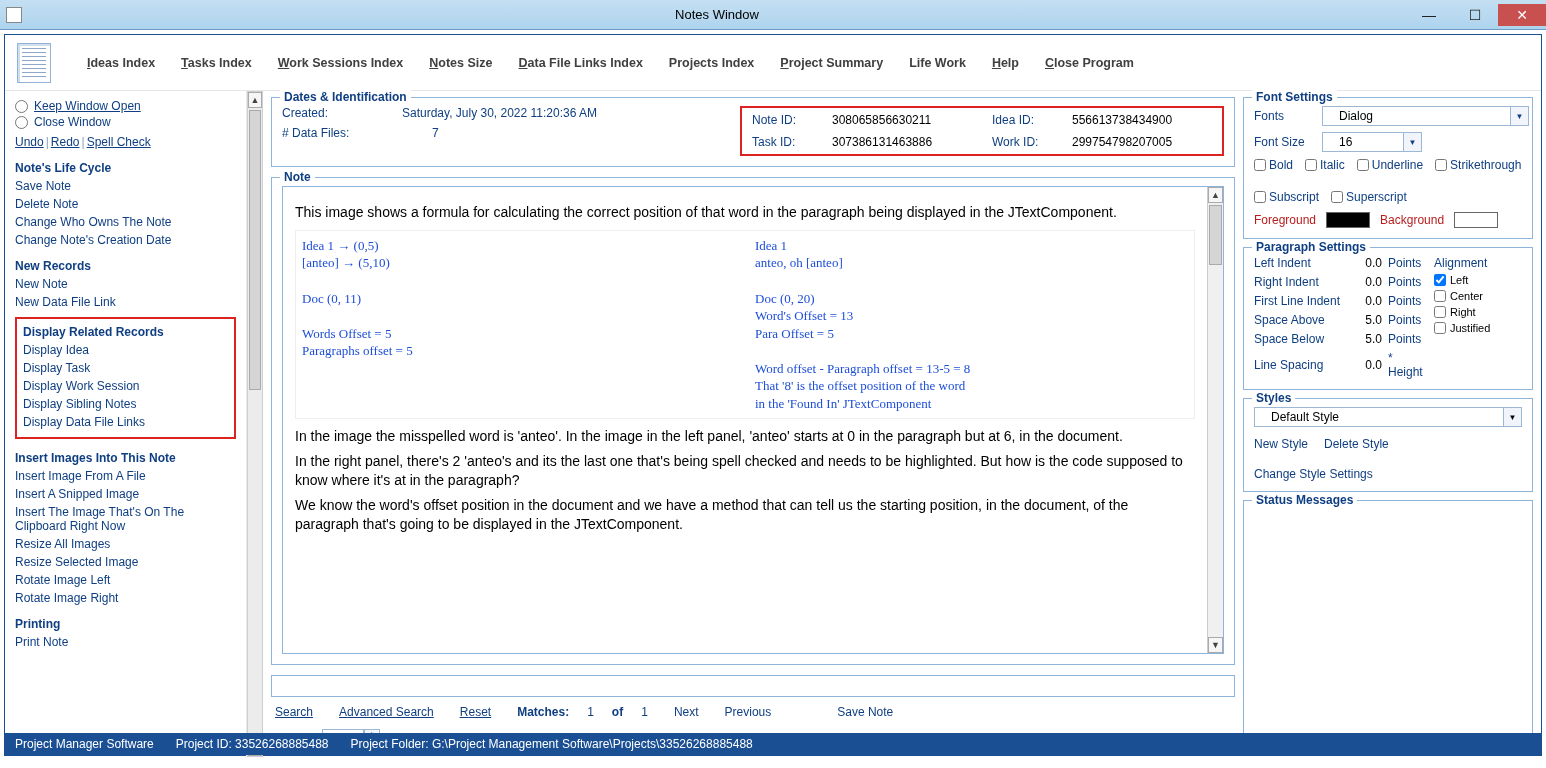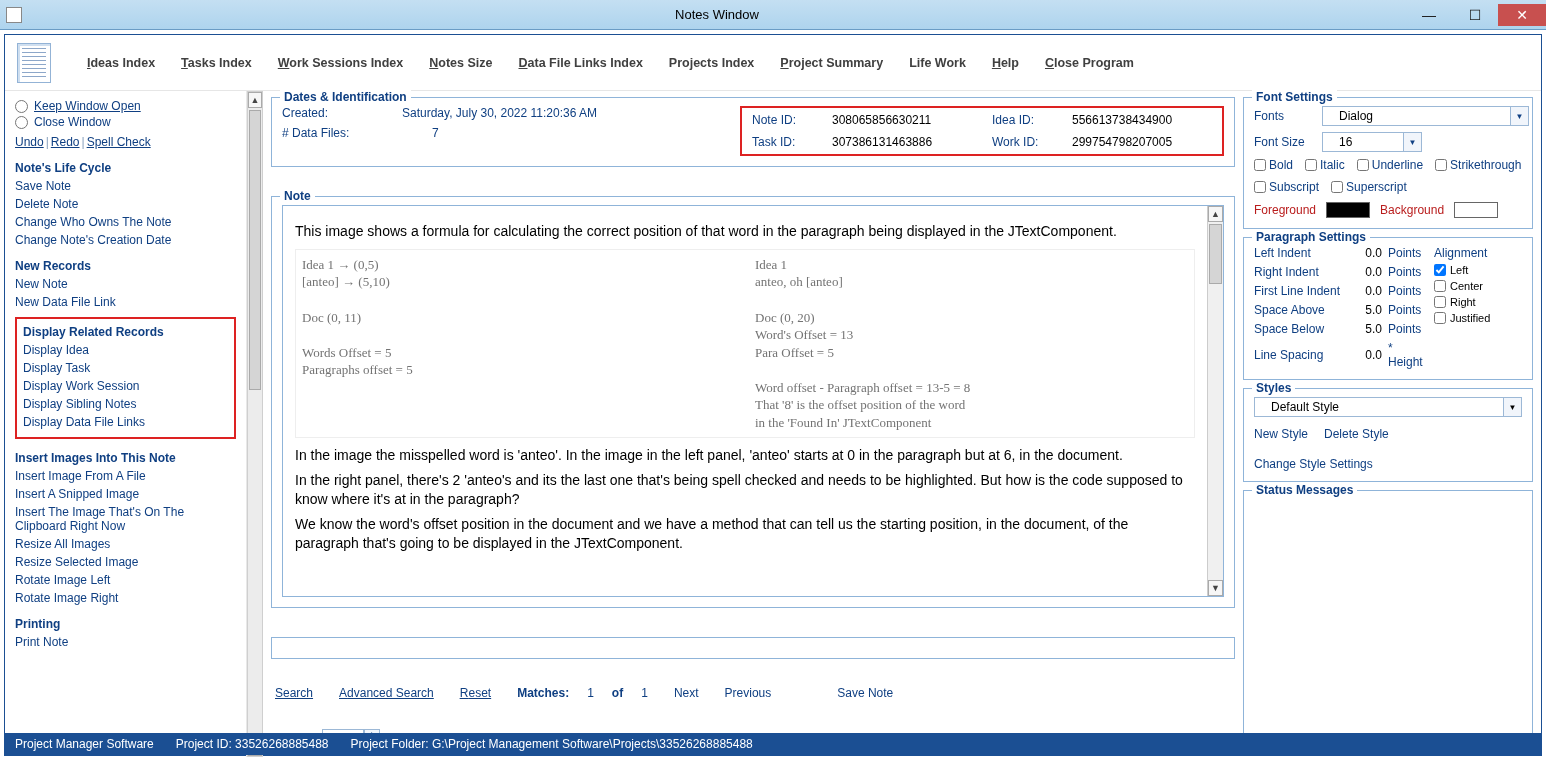--- a/index.html
+++ b/index.html
@@ -32,35 +32,35 @@
 .side-box { border: 2px solid #d22; padding: 4px 6px; margin-top: 8px; }
 .side-box .section-head { margin-top: 2px; }
 
 .scroll-col { width: 16px; background: #ececec; border: 1px solid #cfcfcf; position: relative; }
 .scroll-btn { height: 16px; background: #f6f6f6; border: 1px solid #aaa; font-size: 9px; text-align: center; line-height: 14px; color: #444; position: absolute; left: 0; right: 0; }
 .scroll-btn.top { top: 0; }
 .scroll-btn.bot { bottom: 0; }
 .scroll-thumb { position: absolute; left: 1px; right: 1px; background: #d5d5d5; border: 1px solid #aaa; }
 
 .content { flex: 1; padding: 6px 8px; display: flex; gap: 8px; min-width: 0; }
-.center-col { flex: 1; display: flex; flex-direction: column; min-width: 0; gap: 19px; }
+.center-col { flex: 1; display: flex; flex-direction: column; min-width: 0; }
 .right-col { width: 290px; display: flex; flex-direction: column; gap: 8px; }
 
 .fieldset { border: 1px solid #8fb4d9; padding: 8px 10px 10px; position: relative; }
 .legend { position: absolute; top: -8px; left: 8px; background: #fff; padding: 0 4px; color: #0f3f82; font-weight: bold; font-size: 12px; }
 
 .dates-grid { display: grid; grid-template-columns: 110px 230px auto; gap: 6px 10px; align-items: center; font-size: 12px; color: #0f3f82; }
 .id-box { border: 2px solid #d22; padding: 5px 10px; display: grid; grid-template-columns: 60px 140px 60px 140px; gap: 8px 20px; color: #0f3f82; font-size: 12px; margin-left: auto; }
 .id-val { color: #000; }
 
 .note-field { margin-top: 10px; flex: 1; display: flex; flex-direction: column; min-height: 0; }
 .note-area { flex: 1; border: 1px solid #8fb4d9; position: relative; display: flex; min-height: 0; }
 .note-text { flex: 1; padding: 10px 12px; font-size: 14px; color: #000; overflow: hidden; }
 .note-text p { margin: 6px 0; line-height: 1.35; }
-.note-img { margin: 8px 0; padding: 6px; font-family: 'Comic Sans MS', cursive; color: #737373; font-size: 13px; line-height: 1.35; display: flex; gap: 20px; border: 1px solid #eee; }
+.note-img { margin: 8px 0; padding: 6px; font-family: 'Comic Sans MS', cursive; color: #1d4ed8; font-size: 13px; line-height: 1.35; display: flex; gap: 20px; border: 1px solid #eee; }
 .note-img .col { flex: 1; }
 .note-scroll { width: 16px; background: #f0f0f0; border-left: 1px solid #ccc; position: relative; }
 
 .search-row { margin-top: 10px; border: 1px solid #8fb4d9; height: 22px; }
 .links-row { margin-top: 6px; display: flex; align-items: center; gap: 26px; color: #0f3f82; font-size: 12px; padding: 2px 4px; }
 .links-row .ul { text-decoration: underline; cursor: default; }
 .links-row .bold { font-weight: bold; }
 .links-row .group { display: flex; align-items: center; gap: 18px; }
 
 .zoom-row { margin-top: 6px; display: flex; align-items: center; gap: 24px; color: #0f3f82; font-size: 12px; padding: 2px 4px; }
@@ -68,21 +68,21 @@
 .zoom-row .ul { text-decoration: underline; cursor: default; }
 .spinner { display: flex; align-items: center; }
 .spinner input { width: 42px; height: 20px; text-align: right; padding-right: 3px; border: 1px solid #9cb8d6; font-size: 12px; }
 .spinner .btns { display: flex; flex-direction: column; }
 .spinner .btns div { width: 16px; height: 10px; border: 1px solid #9cb8d6; background: #f3f7fc; font-size: 7px; text-align: center; line-height: 8px; cursor: default; }
 
 .font-grid { display: grid; grid-template-columns: 60px 1fr; gap: 6px 8px; align-items: center; font-size: 12px; color: #0f3f82; margin-bottom: 6px; }
 .combo { display: flex; height: 20px; }
 .combo input { flex: 1; border: 1px solid #9cb8d6; padding: 0 16px; font-size: 12px; min-width: 0; }
 .combo .arrow { width: 18px; border: 1px solid #9cb8d6; border-left: none; background: #f1f5fb; display: flex; align-items: center; justify-content: center; font-size: 8px; cursor: default; }
-.check-row { display: flex; flex-wrap: wrap; gap: 8px 12px; color: #0f3f82; font-size: 12px; margin-top: 0; }
+.check-row { display: flex; flex-wrap: wrap; gap: 18px 12px; color: #0f3f82; font-size: 12px; margin-top: 0; }
 .check-row label { display: flex; align-items: center; gap: 3px; }
 .check-row input { width: 12px; height: 12px; }
 .color-row { display: flex; align-items: center; gap: 10px; color: #b91c1c; font-size: 12px; margin-top: 8px; }
 .swatch { width: 44px; height: 16px; border: 1px solid #666; }
 .swatch.fg { background: #000; }
 .swatch.bg { background: #fff; }
 
 .para-grid { display: grid; grid-template-columns: 90px 34px 40px 80px; gap: 5px 6px; font-size: 12px; color: #0f3f82; align-items: center; }
 .para-grid .val { color: #000; text-align: right; }
 .align-group label { display: flex; align-items: center; gap: 4px; font-size: 11px; }

